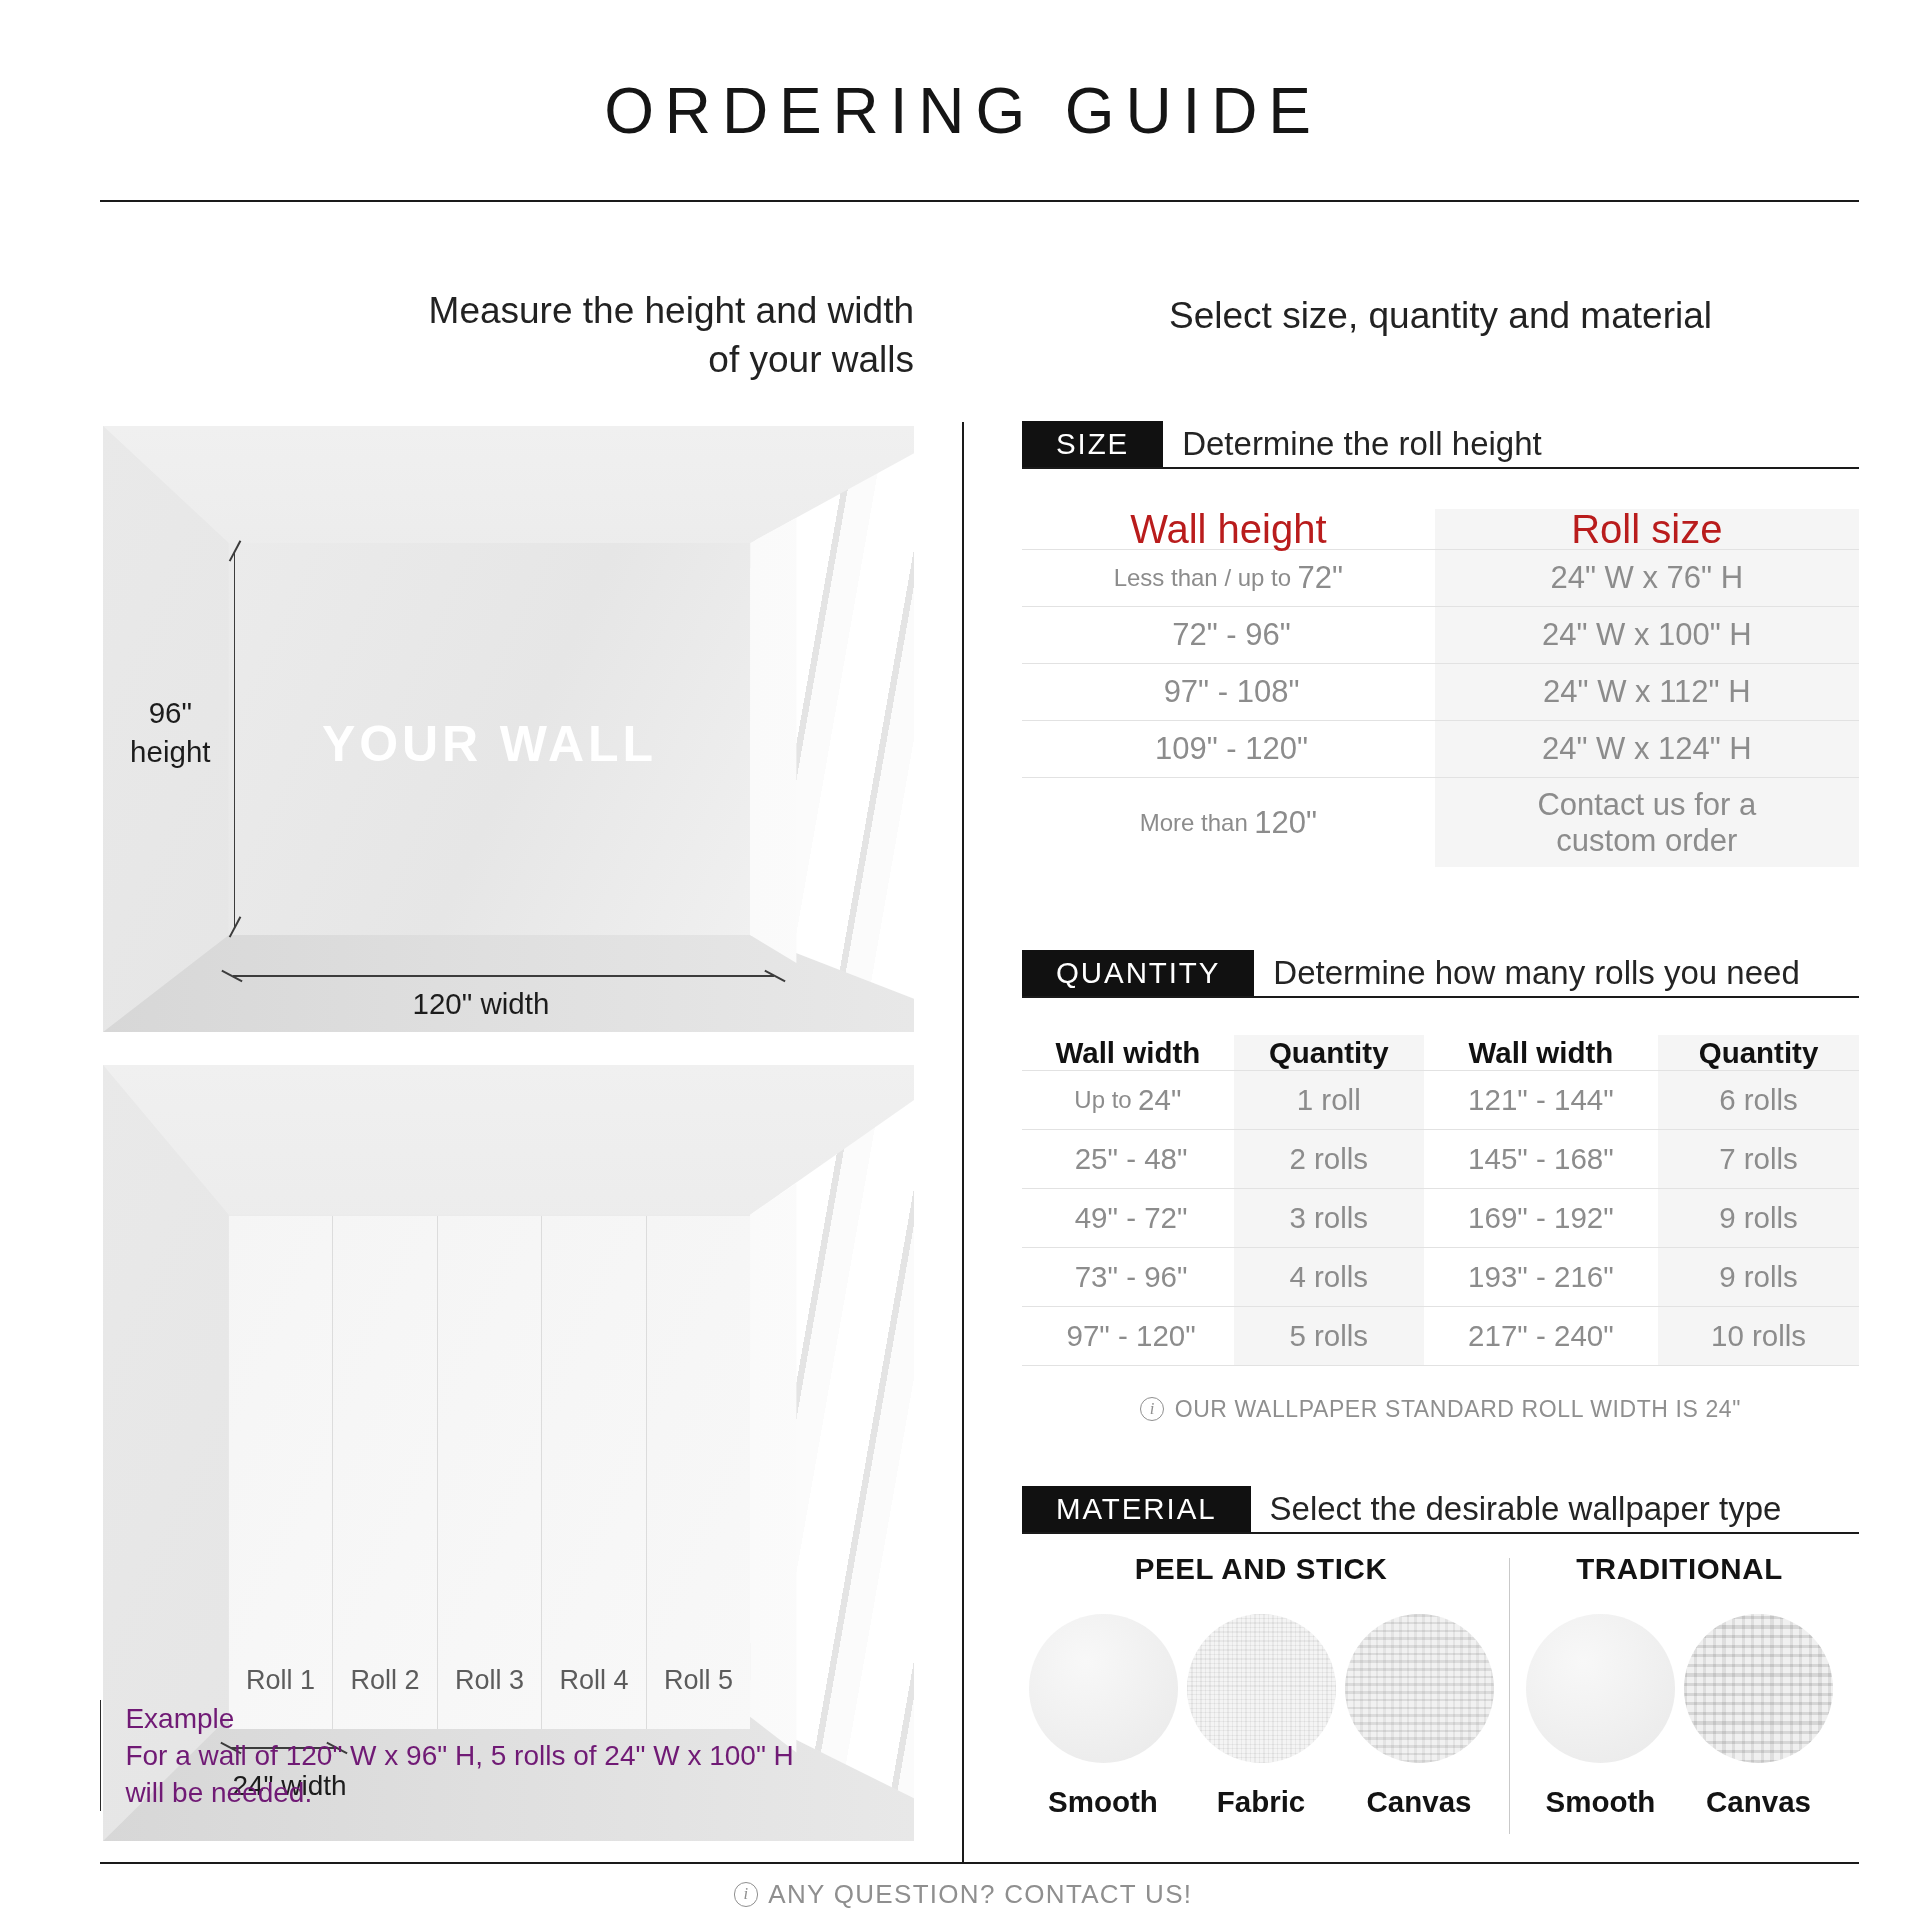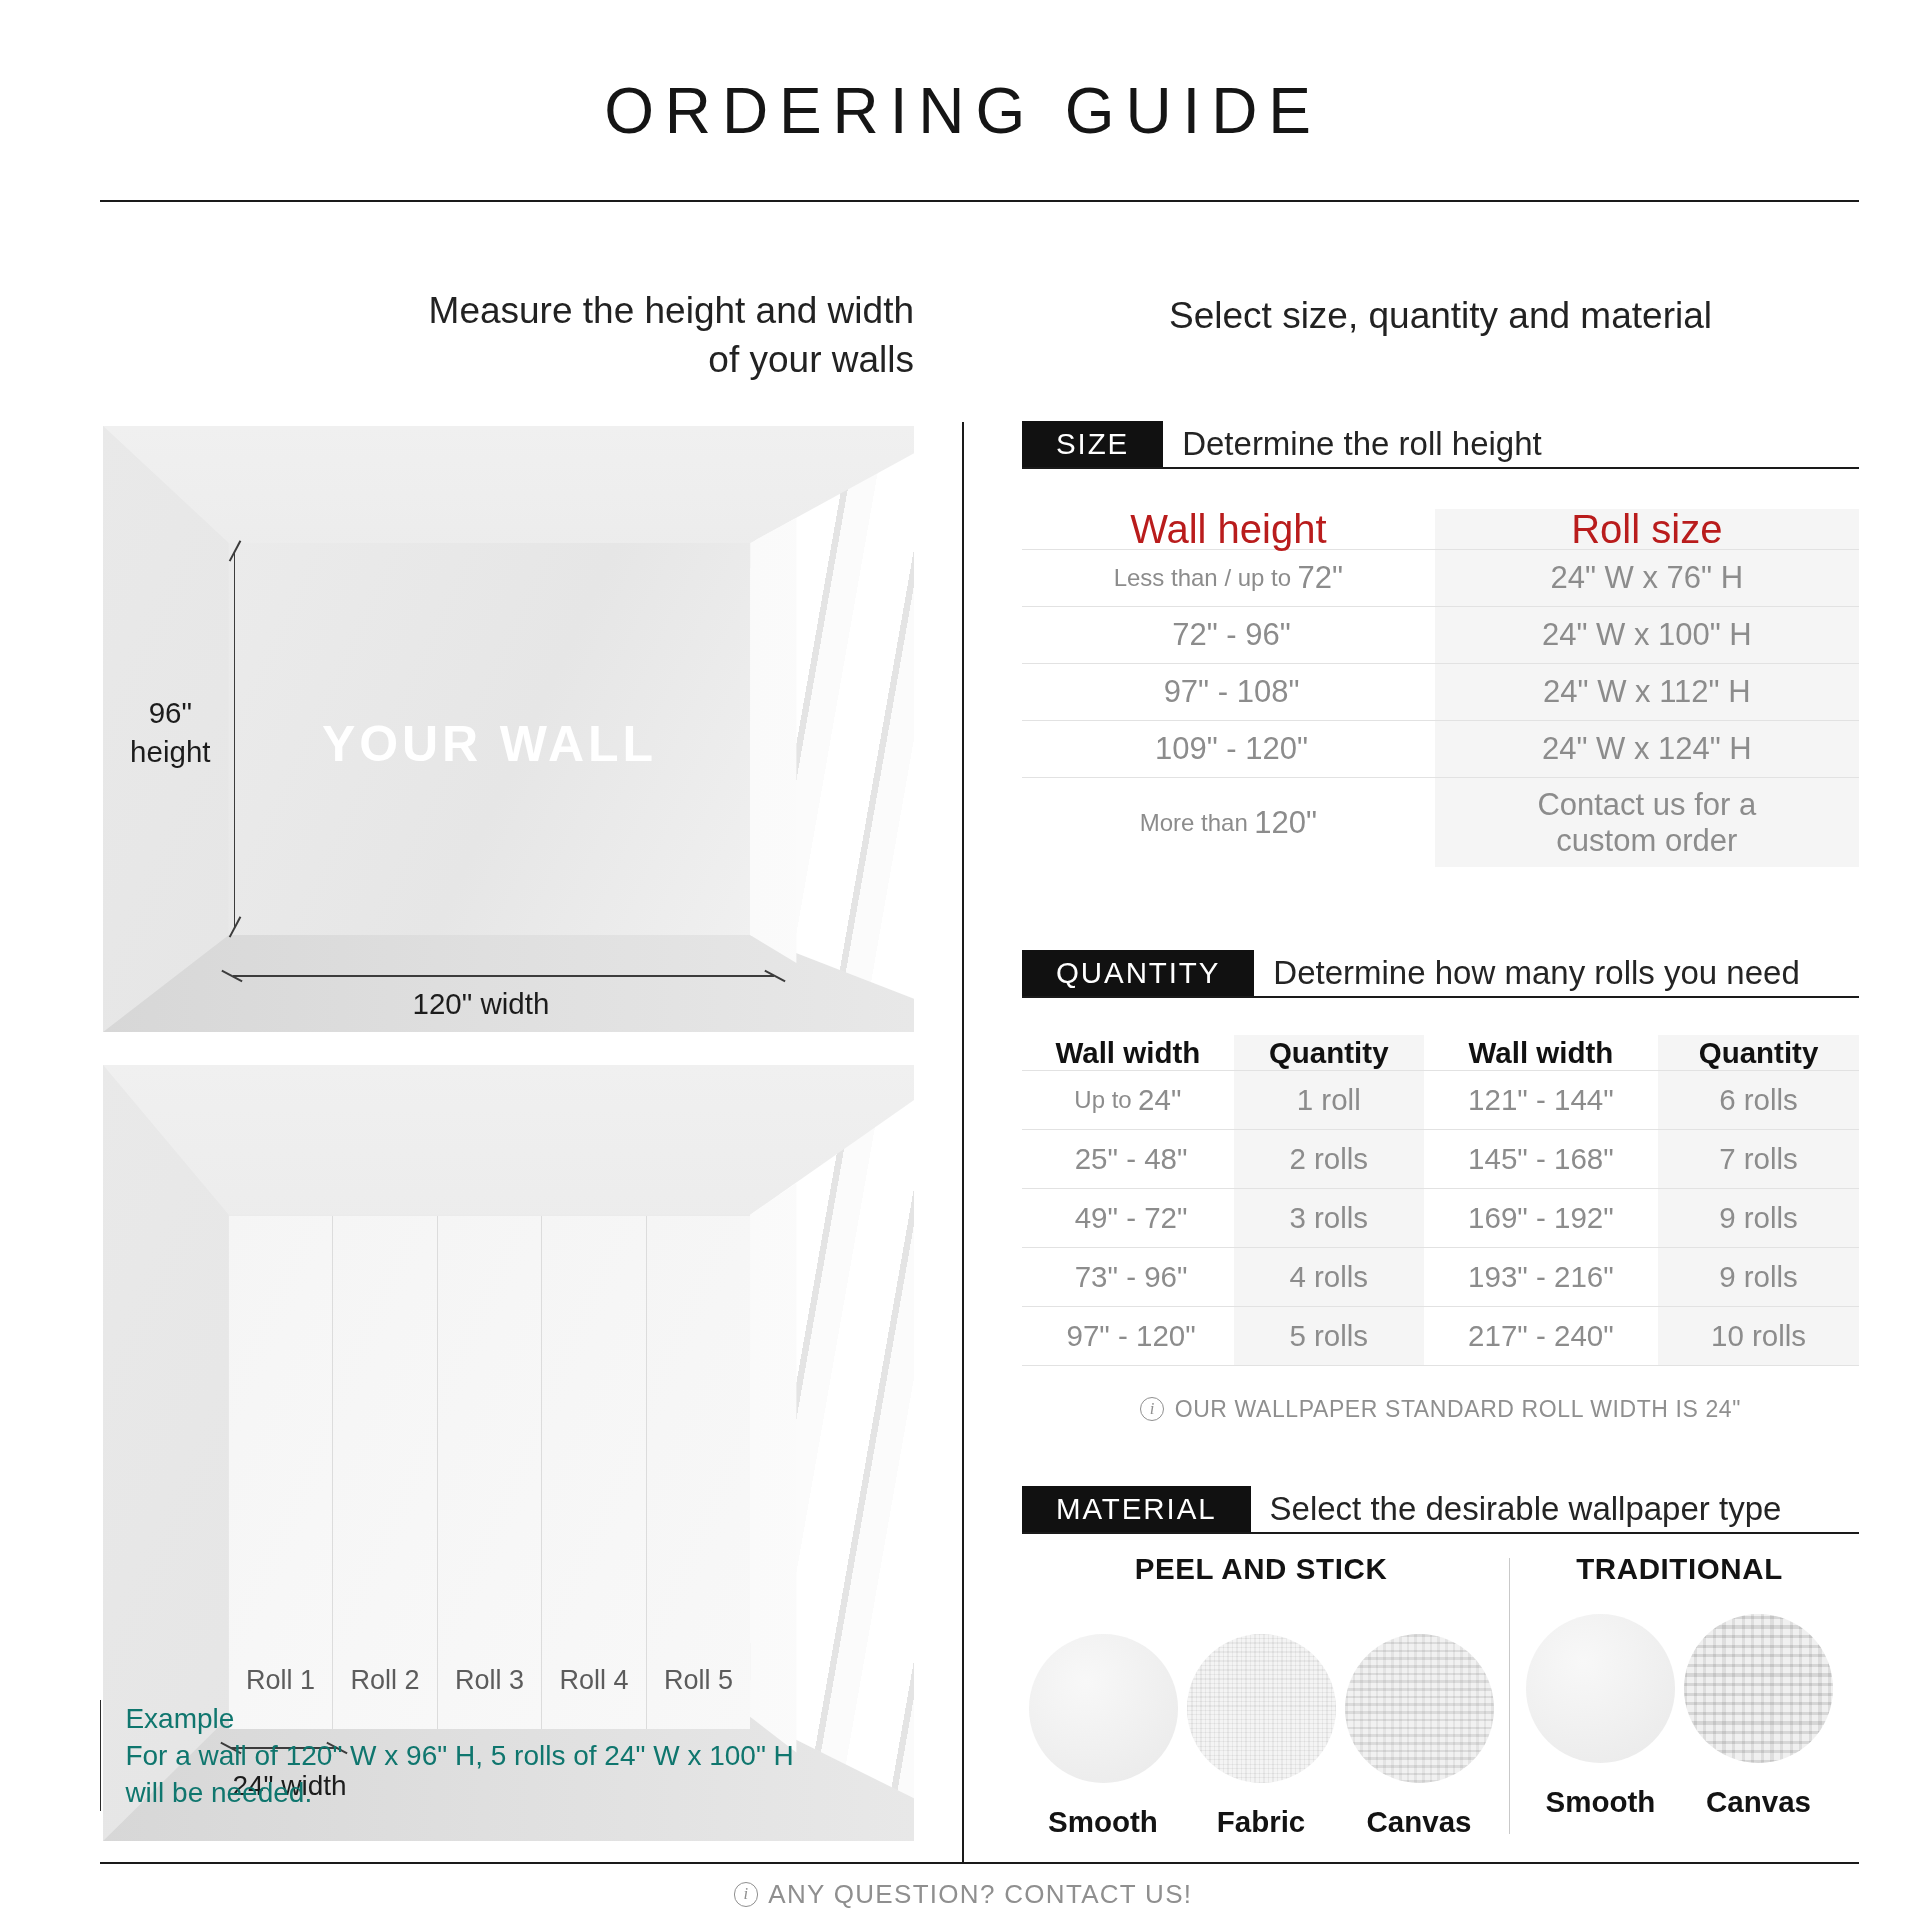--- a/index.html
+++ b/index.html
@@ -61,21 +61,21 @@
   
   .panels { position:absolute; left:15.5%; top:19.4%; width:64.3%; height:66.2%; display:flex; }
   .panel { flex:1; background:linear-gradient(115deg,#f5f5f5,#f8f8f8); border-right:1.3px solid #dcdcdc;
     display:flex; flex-direction:column; justify-content:flex-end; align-items:center; padding-bottom:33px; }
   .panel:last-child { border-right:none; }
   .panel .roll-label { font-size:27px; color:#5c5c5c; }
 
   
   .example { position:absolute; left:100px; top:1700px; width:860px;
     border-left:1.9px solid #2a2a2a; padding-left:24.4px; }
-  .example div { font-size:28px; line-height:37px; color:#0f766e; white-space:nowrap; }
+  .example div { font-size:28px; line-height:37px; color:#701a75; white-space:nowrap; }
 
   
   .section { position:absolute; left:1022px; width:837px; }
   .sec-size { top:421px; } .sec-qty { top:950px; } .sec-mat { top:1486px; }
   .sec-header { display:flex; align-items:stretch; border-bottom:2.6px solid #1a1a1a; height:48px; }
   .badge { background:#111111; color:#ffffff; display:flex; align-items:center;
     padding:0 34px; font-size:29.5px; font-weight:500; letter-spacing:1.9px; }
   .sec-subtitle { display:flex; align-items:center; margin-left:19px; font-size:33px; color:#242424; }
 
   
@@ -105,21 +105,21 @@
   .qty-note { margin-top:29.5px; display:flex; align-items:center; justify-content:center; gap:10.3px; }
   .info-icon { width:24.4px; height:24.4px; border:1.9px solid #8f8f8f; border-radius:50%;
     display:flex; align-items:center; justify-content:center; font-size:16.7px; color:#8f8f8f;
     font-family:"Liberation Serif","DejaVu Serif",serif; font-style:italic; flex:0 0 auto; }
   .qty-note .note-text { font-size:23px; color:#8f8f8f; letter-spacing:0.6px; }
 
   
   .mat-groups { position:relative; display:flex; margin-top:18px; }
   .mat-divider { position:absolute; left:487px; top:6.4px; height:276px; width:1.3px; background:#c9c9c9; }
   .mat-group { display:flex; flex-direction:column; align-items:center; }
-  .mat-g1 { width:478px;gap:20px; } .mat-g2 { flex:1; }
+  .mat-g1 { width:478px; } .mat-g2 { flex:1; }
   .mat-title { font-size:29.5px; font-weight:600; letter-spacing:0.6px; color:#131313; }
   .mat-options { display:flex; gap:9px; margin-top:28px; }
   .mat-option { display:flex; flex-direction:column; align-items:center; }
   .circle { width:149px; height:149px; border-radius:50%; }
   .tex-smooth { background-color:#f2f2f2;
     background-image:radial-gradient(circle at 38% 32%, #f8f8f8 0%, #eeeeee 65%, #e9e9e9 100%); }
   .tex-fabric { background-color:#f4f4f4;
     background-image:repeating-linear-gradient(0deg, rgba(0,0,0,0.05) 0 1.3px, transparent 1.3px 4.5px),
       repeating-linear-gradient(90deg, rgba(0,0,0,0.05) 0 1.3px, transparent 1.3px 4.5px); }
   .tex-canvas { background-color:#f1f1f1;

